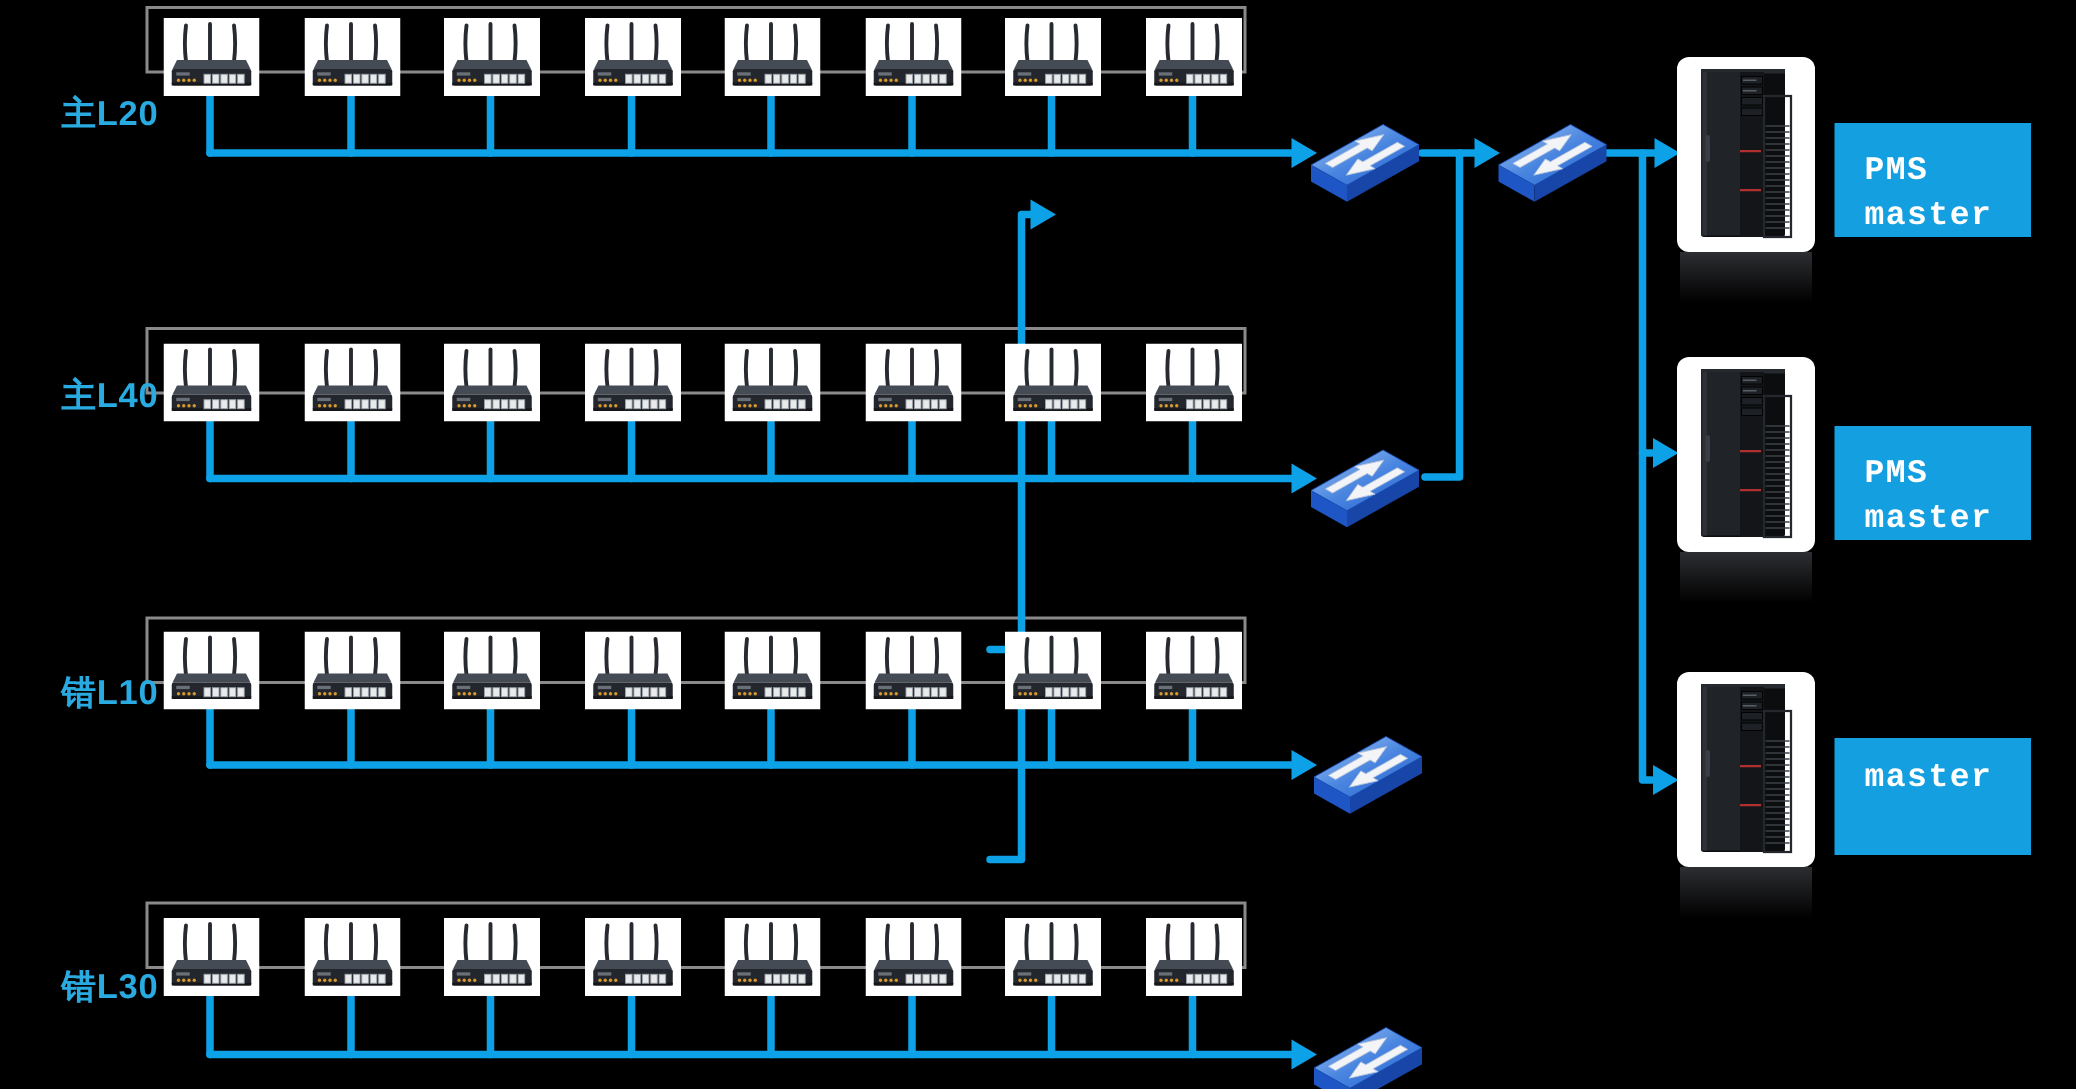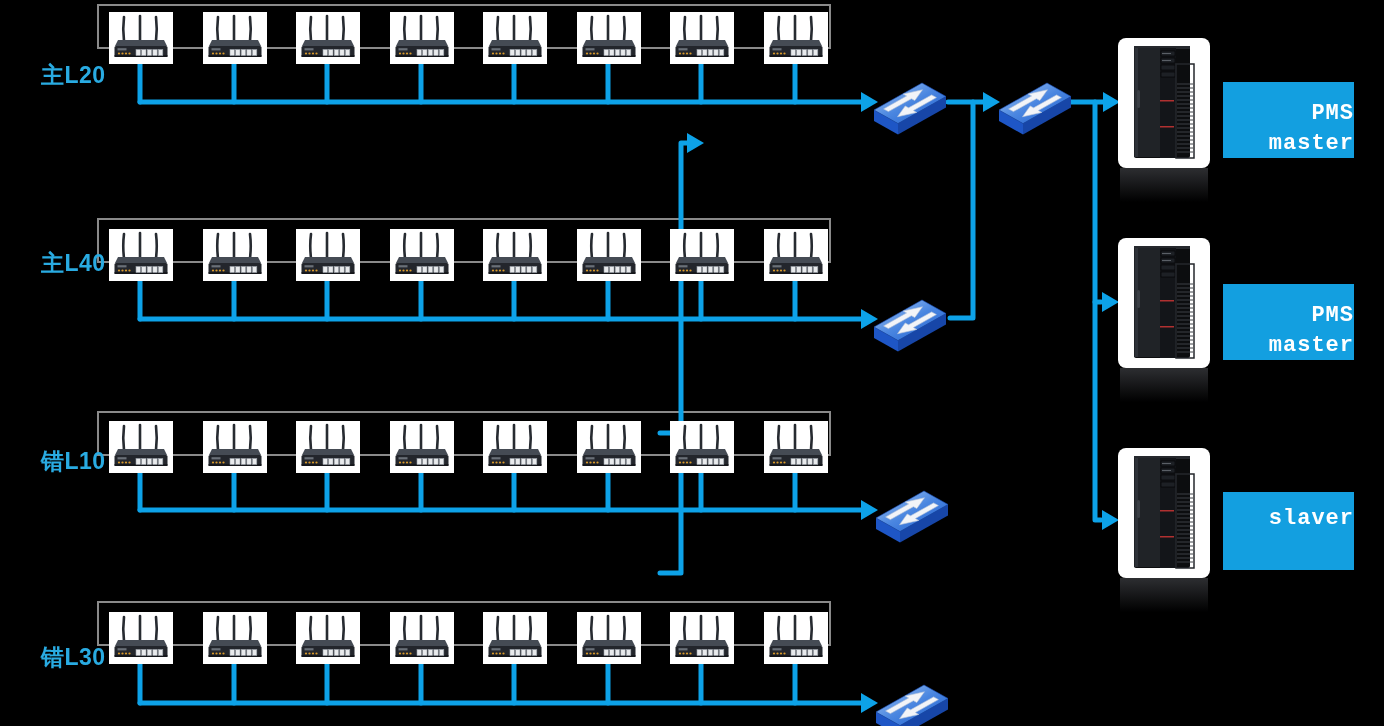--- a/index.html
+++ b/index.html
@@ -19,21 +19,21 @@
              letter-spacing:0.5px;white-space:nowrap;margin-left:28px;}
   .gbox{position:absolute;left:97px;width:730px;height:41px;border:2px solid var(--border);}
   .router{position:absolute;width:64px;height:52px;}
   .switch{position:absolute;width:78px;height:58px;}
   .server{position:absolute;left:1118px;width:92px;height:130px;}
   .reflection{position:absolute;left:1120px;width:88px;height:34px;
               background:linear-gradient(to bottom,rgba(82,84,90,0.55),rgba(0,0,0,0));}
   .label-box{position:absolute;left:1223px;width:131px;background:var(--label-bg);
              color:var(--label-fg);font-family:"Liberation Mono","DejaVu Sans Mono",monospace;
              font-weight:bold;font-size:22px;letter-spacing:1px;
-             padding:17px 0 0 20px;box-sizing:border-box;line-height:30px;text-align:right;}
+             padding:17px 0 0 20px;box-sizing:border-box;line-height:30px;}
   svg{display:block;}
 </style>
 </head>
 <body>
 
 <div class="stage">
 
   <div class="gbox" style="top:4px"></div>
   <div class="gbox" style="top:218px"></div>
   <div class="gbox" style="top:411px"></div>
@@ -1020,16 +1020,16 @@
 </div>
   <div class="reflection" style="top:578px"></div>
 
   <div class="label-box" style="top:82px;height:76px">
     <span>PMS master</span>
   </div>
   <div class="label-box" style="top:284px;height:76px">
     <span>PMS master</span>
   </div>
   <div class="label-box" style="top:492px;height:78px;padding-top:12px">
-    <span style="display:block">slaver</span>
+    <span style="display:block">master</span>
   </div>
 
 </div>
 
 </body></html>

